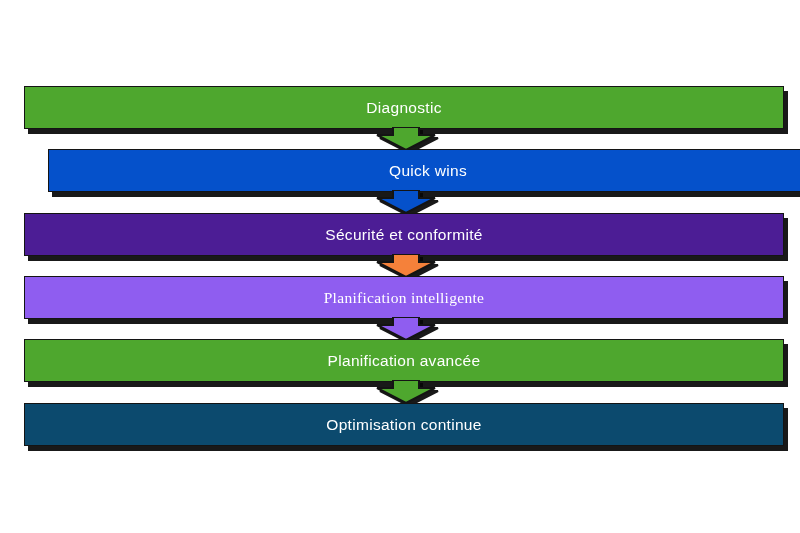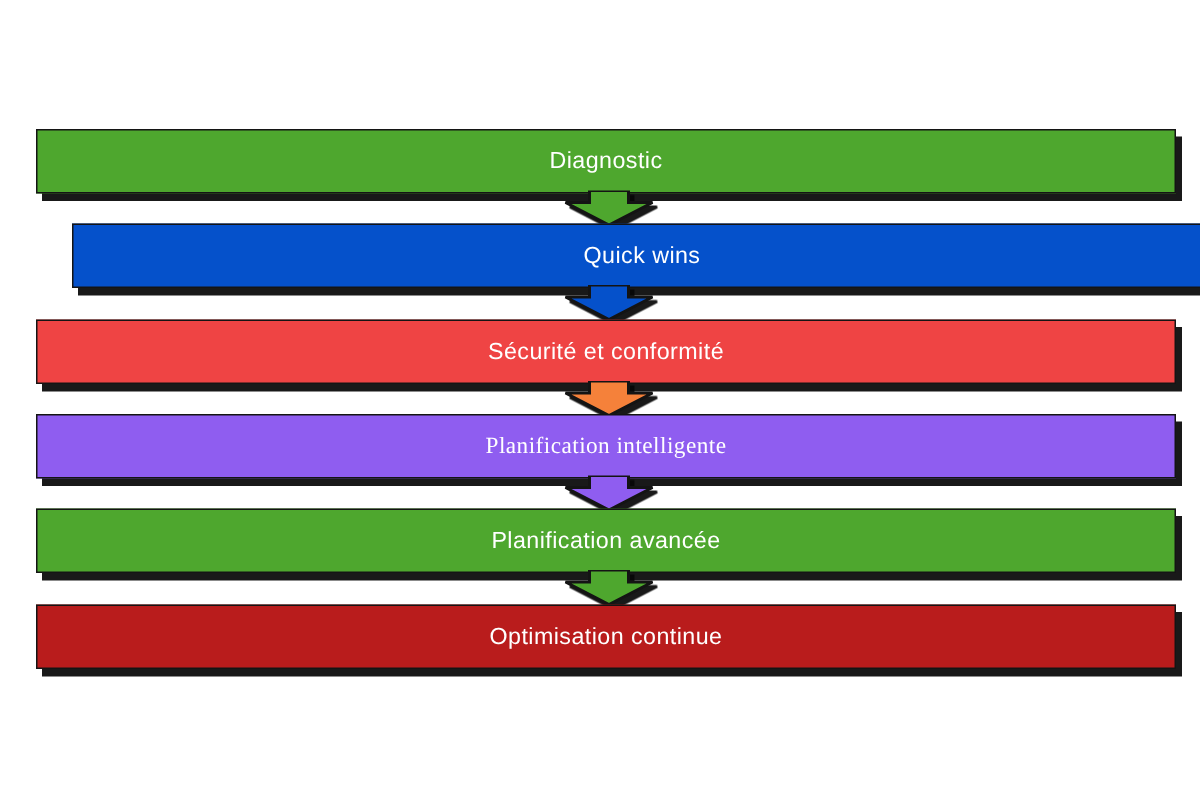--- a/index.html
+++ b/index.html
@@ -74,21 +74,21 @@
       <span class="bar-label">Quick wins</span>
     </div>
     <div class="arrow">
       <svg width="70" height="24" viewBox="0 0 70 24">
         <polygon points="22,0 48,0 48,8 64,8 35,23 6,8 22,8" stroke="#141414" stroke-width="2" stroke-linejoin="miter" fill="#0551CB"></polygon>
       </svg>
     </div>
   </div>
 
   <div class="step">
-    <div class="bar" style="background: #ef4444;">
+    <div class="bar" style="background: #4c1d95;">
       <span class="bar-label">Sécurité et conformité</span>
     </div>
     <div class="arrow">
       <svg width="70" height="24" viewBox="0 0 70 24">
         <polygon points="22,0 48,0 48,8 64,8 35,23 6,8 22,8" stroke="#141414" stroke-width="2" stroke-linejoin="miter" fill="#F5813A"></polygon>
       </svg>
     </div>
   </div>
 
   <div class="step">
@@ -107,18 +107,18 @@
       <span class="bar-label">Planification avancée</span>
     </div>
     <div class="arrow">
       <svg width="70" height="24" viewBox="0 0 70 24">
         <polygon points="22,0 48,0 48,8 64,8 35,23 6,8 22,8" stroke="#141414" stroke-width="2" stroke-linejoin="miter" fill="#4EA72E"></polygon>
       </svg>
     </div>
   </div>
 
   <div class="step">
-    <div class="bar" style="background: #b91c1c; justify-content: center;">
+    <div class="bar" style="background: #0c4a6e; justify-content: center;">
       <span class="bar-label">Optimisation continue</span>
     </div>
   </div>
 
 </div>
 
 </body></html>

